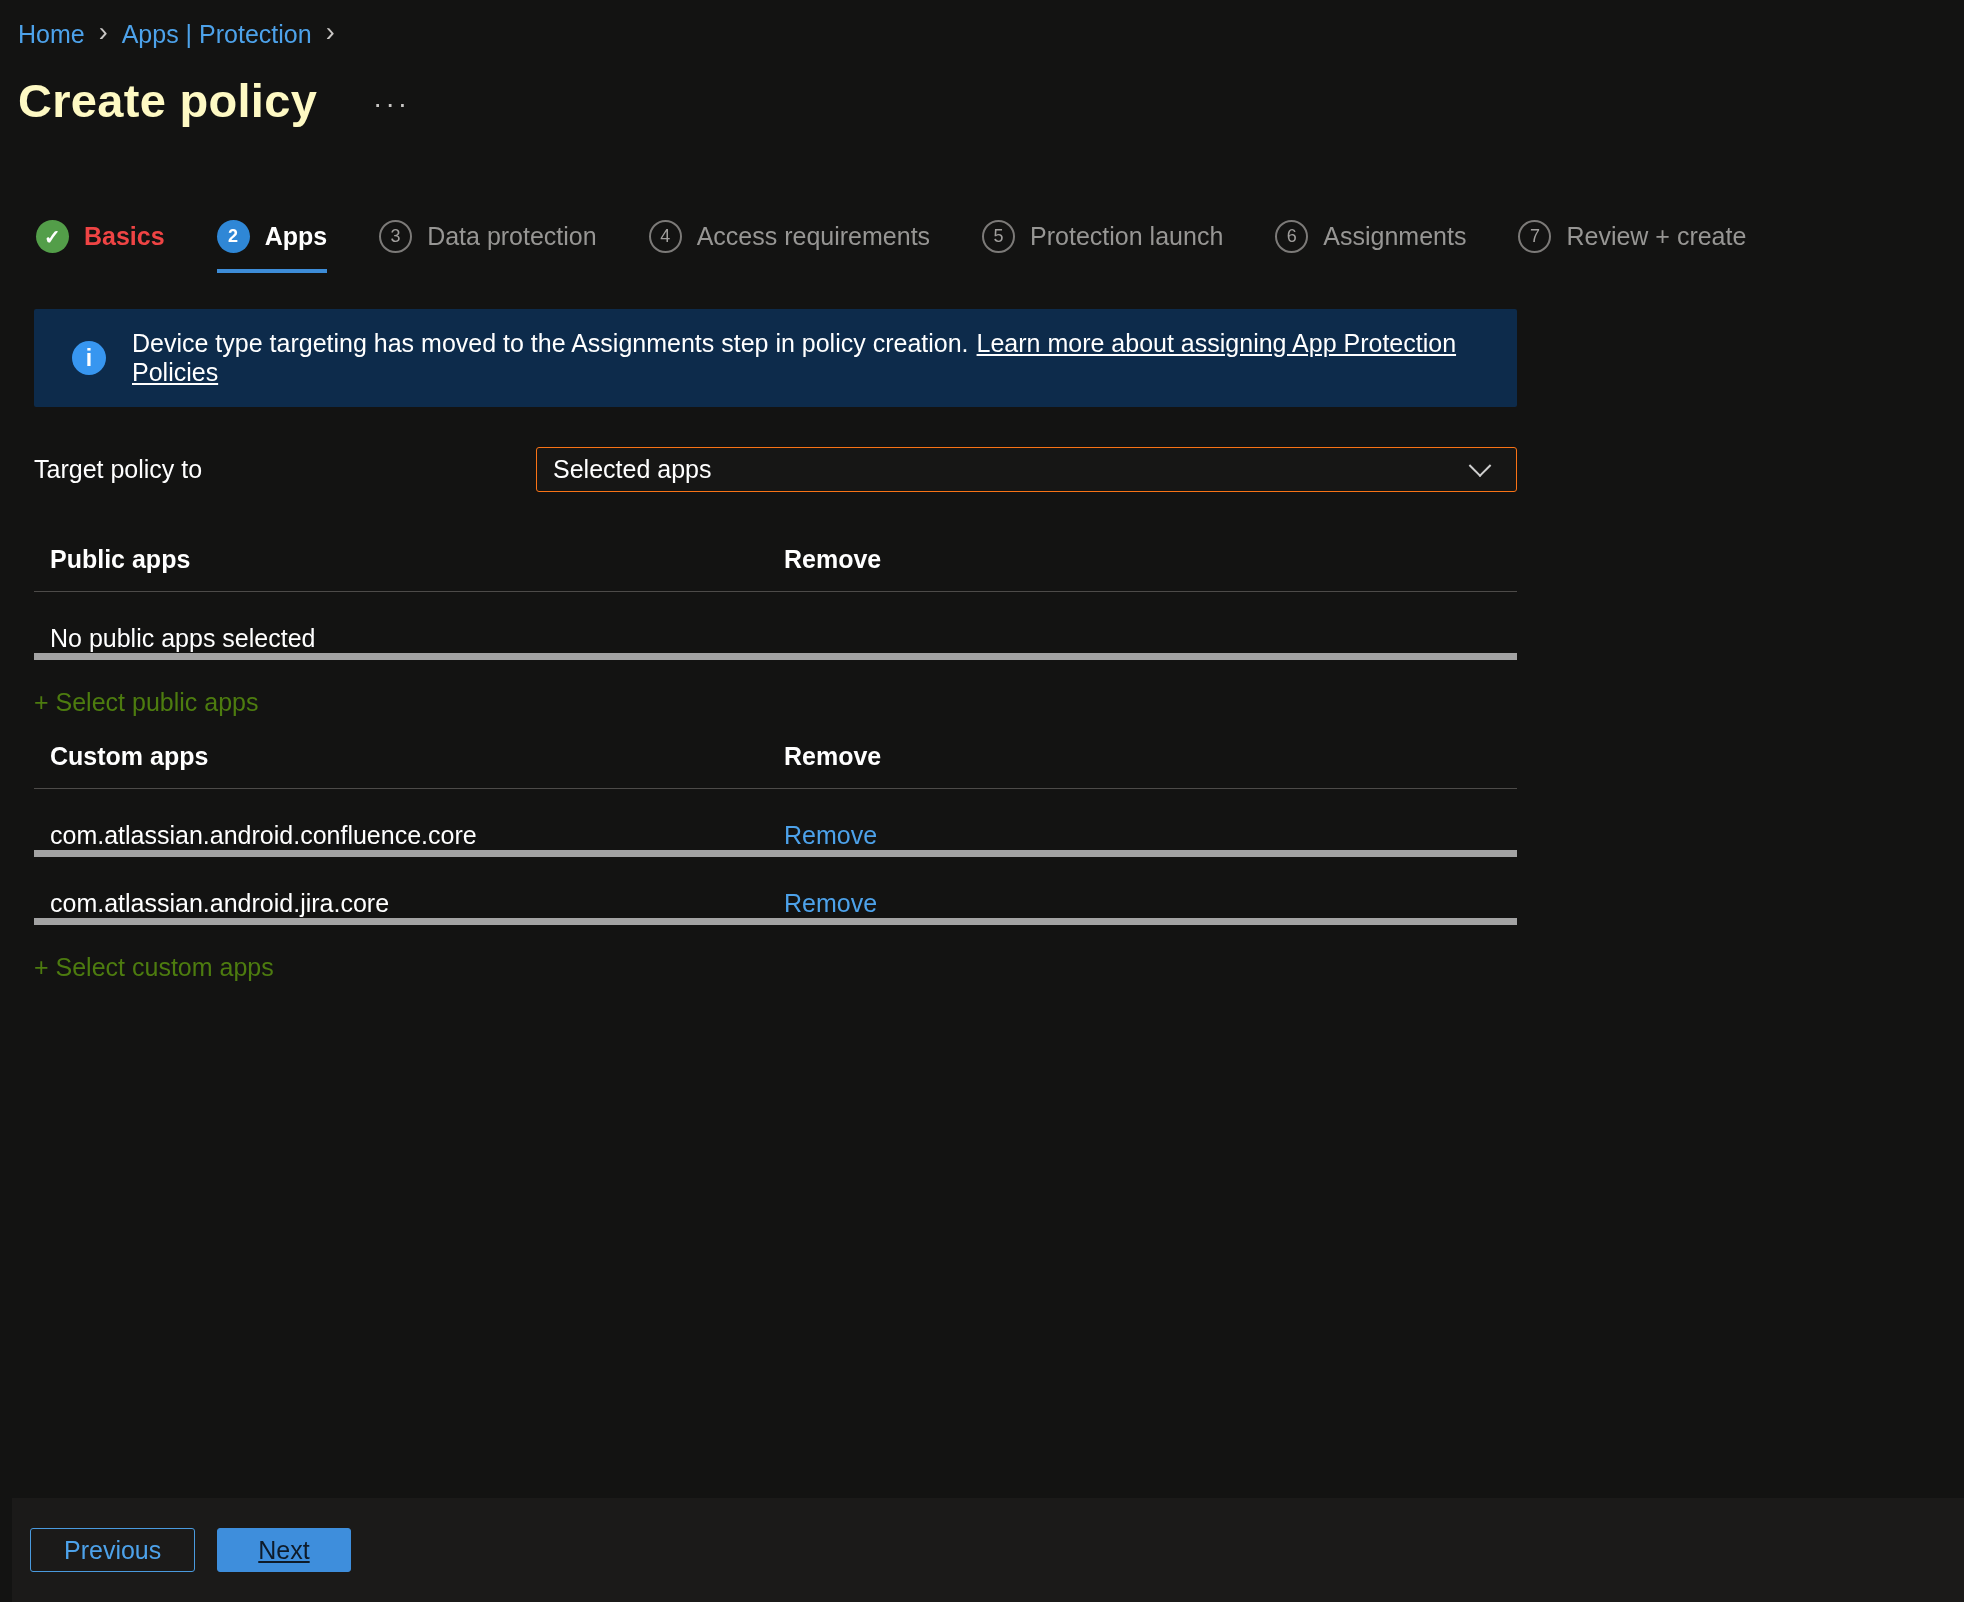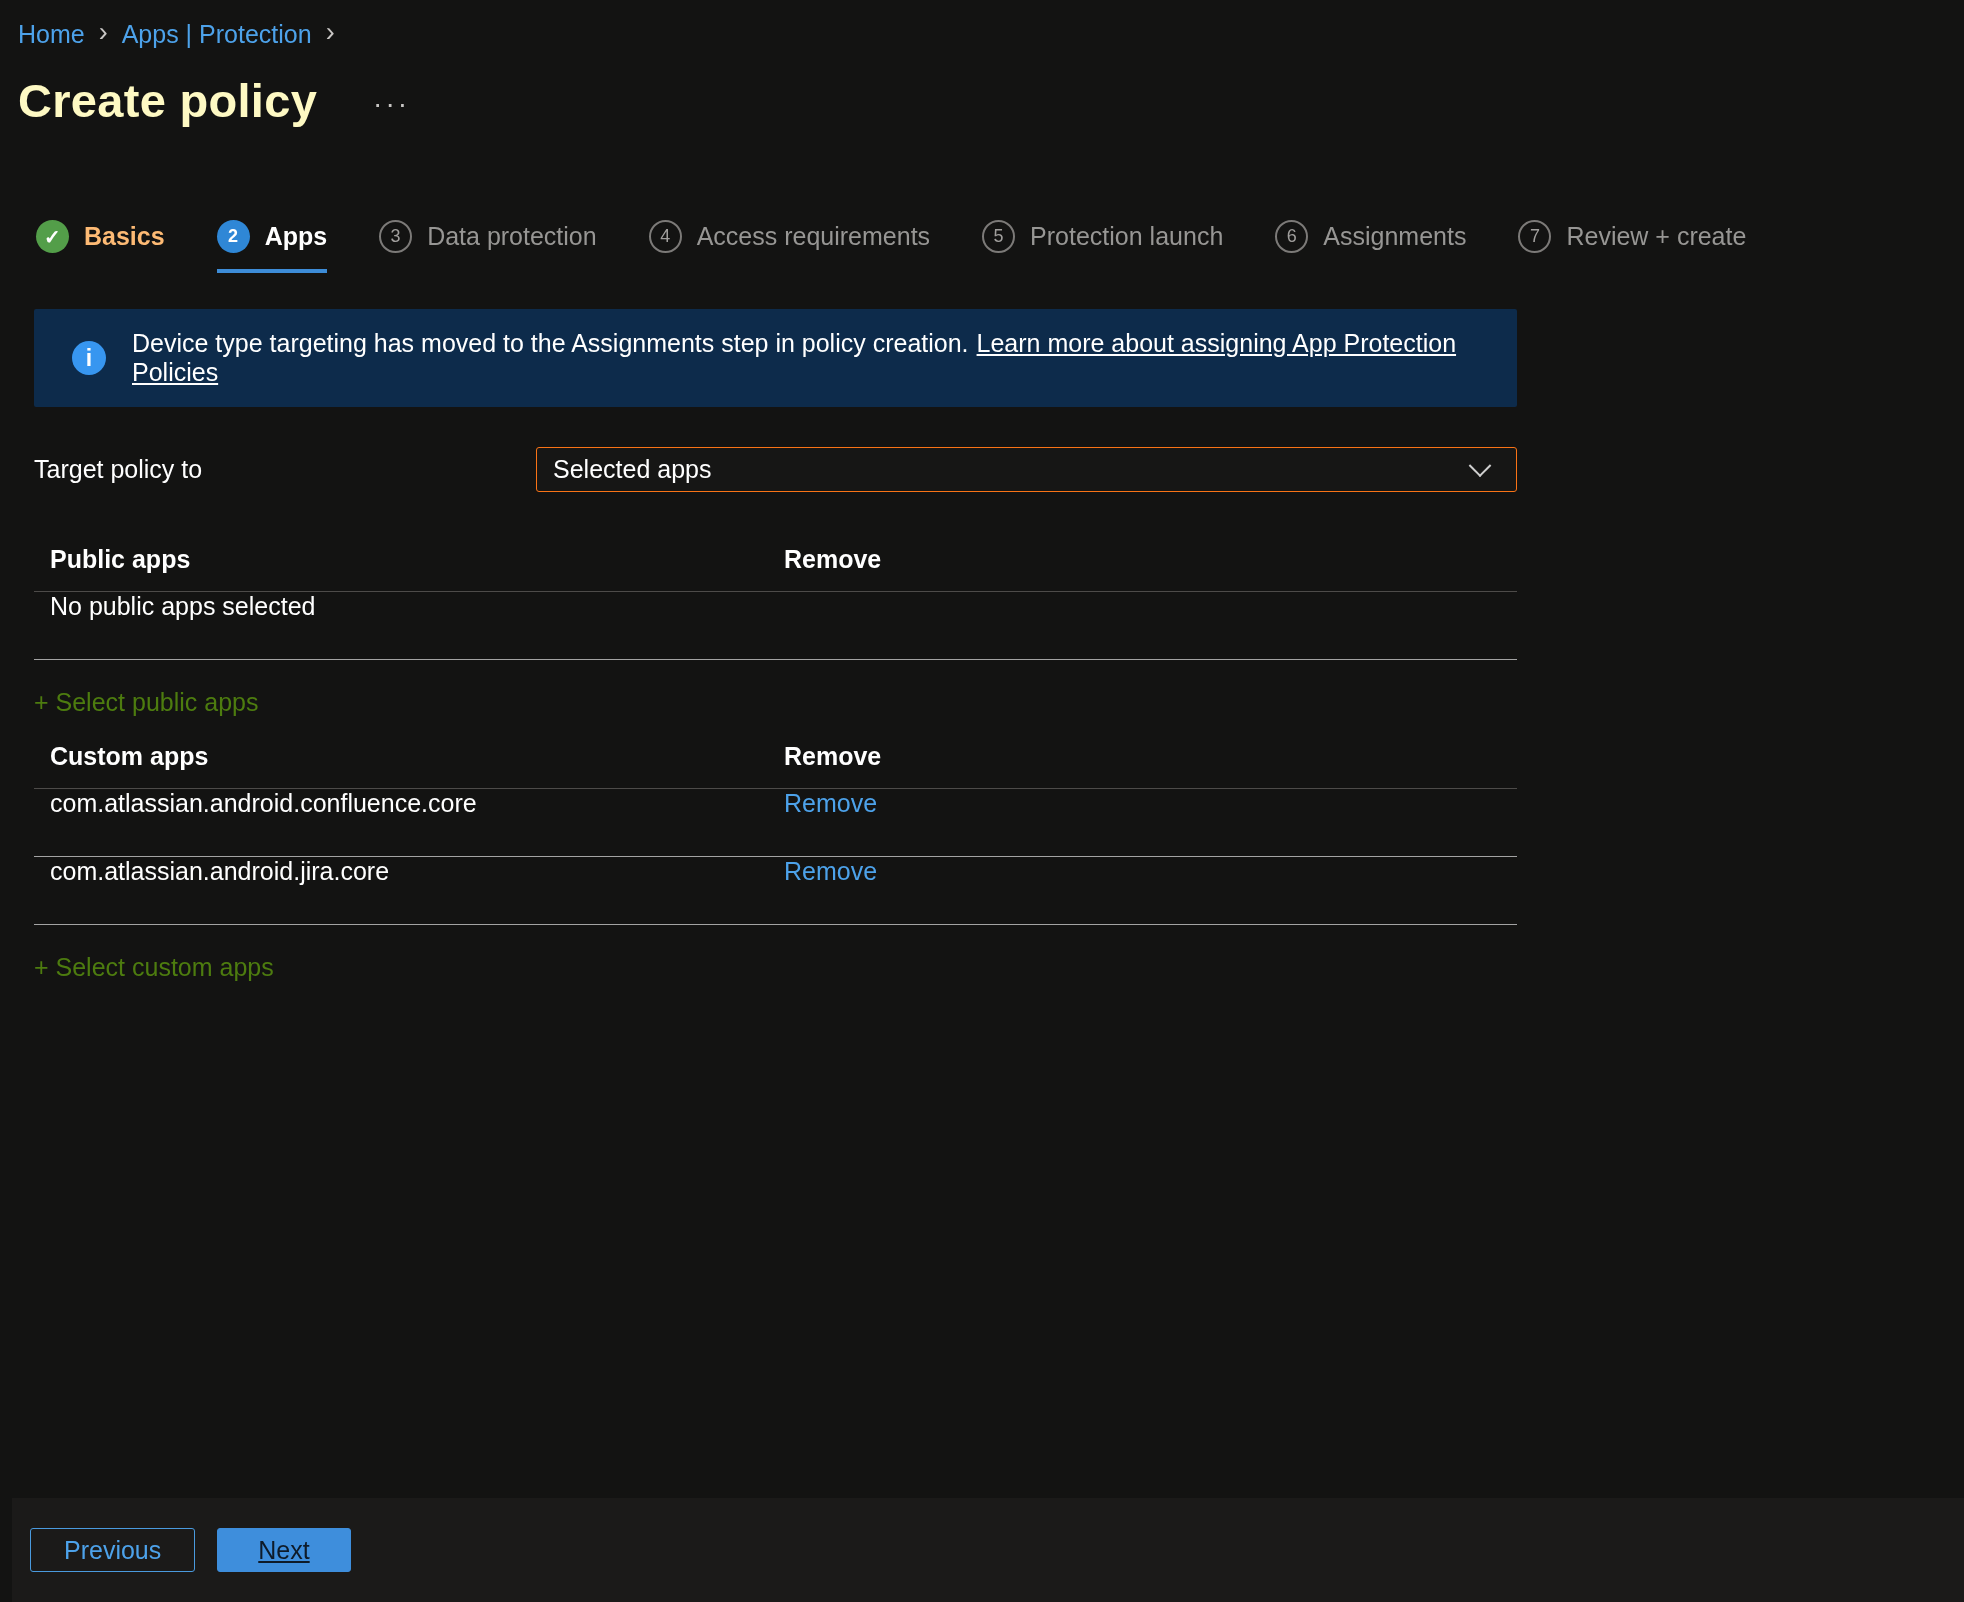--- a/index.html
+++ b/index.html
@@ -27,21 +27,21 @@
   }
 
   
   .tabs { display:flex; align-items:flex-end; gap:52px; margin:92px 0 0 36px; }
   .step { display:flex; align-items:center; gap:15px; font-size:25px; padding-bottom:20px; cursor:pointer; }
   .circle {
     width:33px; height:33px; border-radius:50%; flex:0 0 33px;
     display:flex; align-items:center; justify-content:center; font-size:18px;
   }
   .step.completed .circle { background:#539e49; color:#ffffff; font-size:20px; font-weight:700; }
-  .step.completed .step-label { color:#fdba74; font-weight:700; }
+  .step.completed .step-label { color:#ef4444; font-weight:700; }
   .step.active { border-bottom:4px solid #3d8cd7; padding-bottom:16px; }
   .step.active .circle { background:#2f87d6; color:#ffffff; font-weight:700; }
   .step.active .step-label { color:#ffffff; font-weight:700; }
   .step.upcoming .circle { border:2px solid #7c7a78; color:#a19f9d; }
   .step.upcoming .step-label { color:#979694; font-weight:400; }
 
   
   .banner {
     margin:36px 0 0 34px; width:1483px; min-height:98px;
     background:#0d2b4b; border-radius:2px;
@@ -68,21 +68,21 @@
     margin-left:auto; width:16px; height:16px;
     border-right:2px solid #d0d0d0; border-bottom:2px solid #d0d0d0;
     transform:rotate(45deg) translate(-3px,-3px);
   }
 
   
   .apps-table { margin-left:34px; width:1483px; }
   .public-table { margin-top:36px; }
   .thead { display:flex; align-items:center; height:64px; border-bottom:1px solid #4d4b49; }
   .thead .col-name, .thead .col-action { font-weight:700; font-size:25px; color:#ffffff; }
-  .trow { display:flex; align-items:flex-start; height:68px; border-bottom:1px solid #a3a3a3; }
+  .trow { display:flex; align-items:flex-end; height:68px; border-bottom:7px solid #a3a3a3; }
   .trow .col-name { font-size:25px; color:#ffffff; }
   .col-name { width:750px; padding-left:16px; }
   .col-action { flex:1; font-size:25px; }
   .remove-link { color:#4da2ea; font-size:25px; }
   .select-link { display:inline-block; margin:28px 0 8px 34px; color:#4d7c0f; font-size:25px; }
 
   
   .footer {
     position:absolute; left:12px; bottom:0; width:1964px; height:104px;
     background:#1b1a19; display:flex; align-items:center; padding-left:18px; gap:22px;

